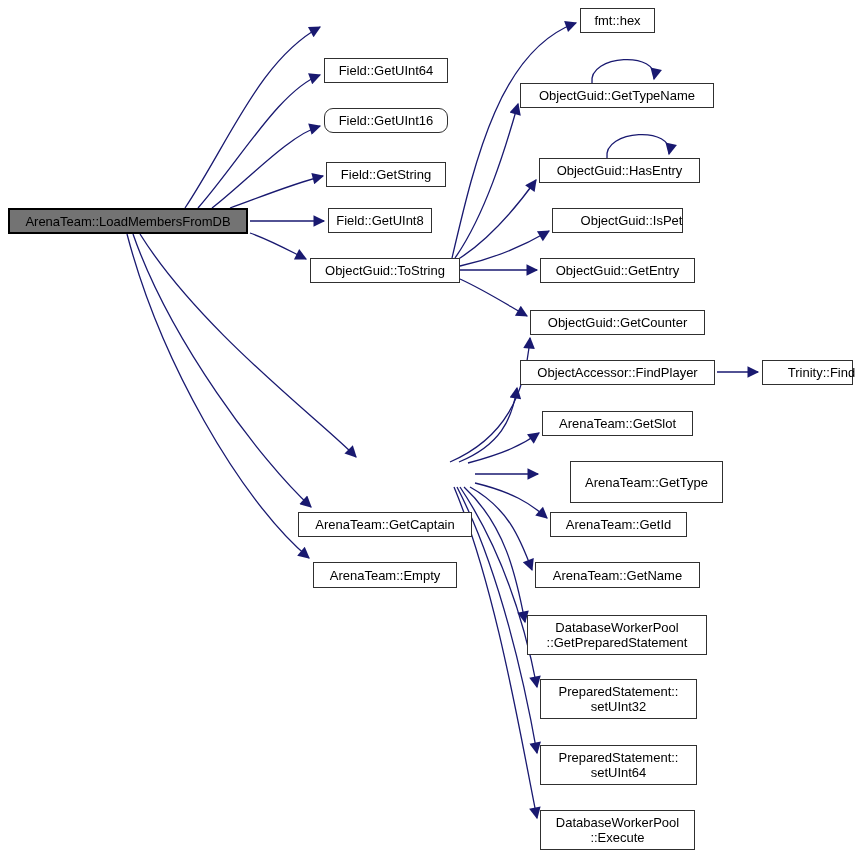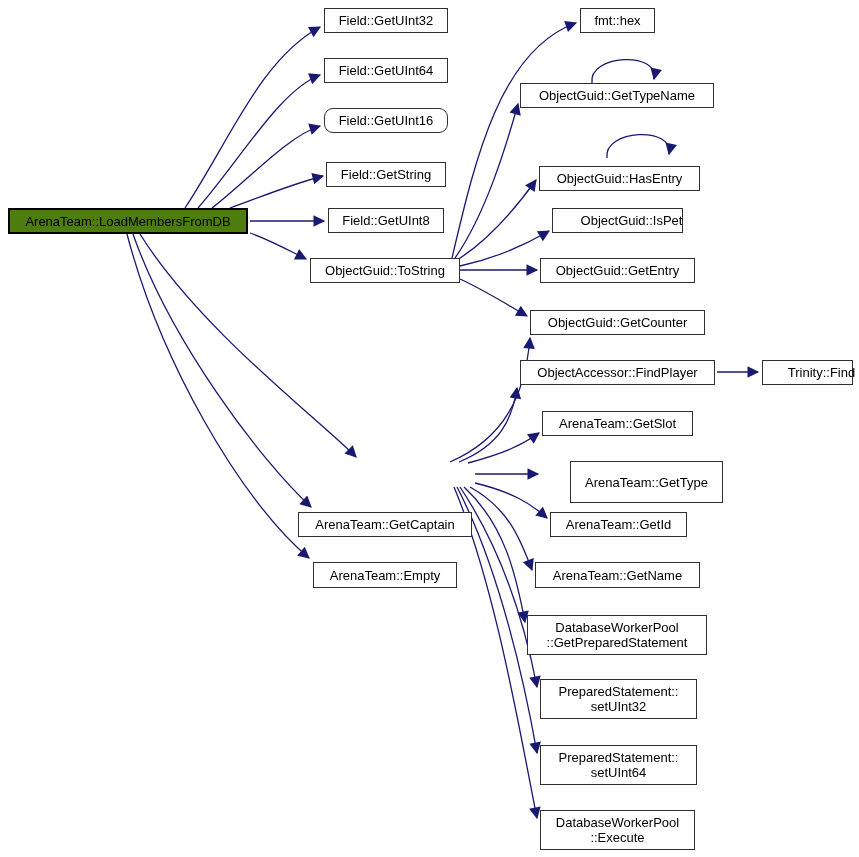--- a/index.html
+++ b/index.html
@@ -25,21 +25,21 @@
     font-size: 13px;
     line-height: 15px;
     display: flex;
     align-items: center;
     justify-content: center;
     text-align: center;
     white-space: pre-line;
     cursor: pointer;
   }
   .node.root {
-    background: #4d7c0f;
+    background: #737373;
     border: 2px solid #000000;
     font-size: 13px;
   }
   path.edge {
     fill: none;
     stroke: #191970;
     stroke-width: 1.3;
   }
 </style>
 </head>
@@ -83,32 +83,31 @@
     <path class="edge" d="M464,487 C505,525 516,575 525,622" marker-end="url(#arr)"></path>
     <path class="edge" d="M460,487 C502,550 525,625 537,687" marker-end="url(#arr)"></path>
     <path class="edge" d="M457,487 C500,570 525,685 537,753" marker-end="url(#arr)"></path>
     <path class="edge" d="M454,487 C497,590 522,745 537,818" marker-end="url(#arr)"></path>
 
     <path class="edge" d="M717,372 L758,372" marker-end="url(#arr)"></path>
   </svg>
 
   <div class="node root" style="left:8px; top:208px; width:240px; height:26px;">ArenaTeam::LoadMembersFromDB</div>
 
-  <div class="node" style="left:324px; top:8px;  width:124px; height:25px;">Field::GetUInt32</div>
   <div class="node" style="left:324px; top:58px; width:124px; height:25px;">Field::GetUInt64</div>
   <div class="node" style="left:324px; top:108px; width:124px; height:25px;border-radius:9px;">Field::GetUInt16</div>
   <div class="node" style="left:326px; top:162px; width:120px; height:25px;">Field::GetString</div>
-  <div class="node" style="left:328px; top:208px; width:116px; height:25px;">Field::GetUInt8</div>
+  <div class="node" style="left:328px; top:208px; width:104px; height:25px;">Field::GetUInt8</div>
   <div class="node" style="left:310px; top:258px; width:150px; height:25px;">ObjectGuid::ToString</div>
   <div class="node" style="left:298px; top:512px; width:174px; height:25px;">ArenaTeam::GetCaptain</div>
   <div class="node" style="left:313px; top:562px; width:144px; height:26px;">ArenaTeam::Empty</div>
 
   <div class="node" style="left:580px; top:8px; width:75px; height:25px;">fmt::hex</div>
   <div class="node" style="left:520px; top:83px; width:194px; height:25px;">ObjectGuid::GetTypeName</div>
-  <div class="node" style="left:539px; top:158px; width:161px; height:25px;margin-top:8px;">ObjectGuid::HasEntry</div>
+  <div class="node" style="left:539px; top:158px; width:161px; height:25px;">ObjectGuid::HasEntry</div>
   <div class="node" style="left:552px; top:208px; width:131px; height:25px;padding-left:28px;">ObjectGuid::IsPet</div>
   <div class="node" style="left:540px; top:258px; width:155px; height:25px;">ObjectGuid::GetEntry</div>
   <div class="node" style="left:530px; top:310px; width:175px; height:25px;">ObjectGuid::GetCounter</div>
   <div class="node" style="left:520px; top:360px; width:195px; height:25px;text-align:center;">ObjectAccessor::FindPlayer</div>
   <div class="node" style="left:542px; top:411px; width:151px; height:25px;">ArenaTeam::GetSlot</div>
   <div class="node" style="left:570px; top:461px; width:153px; height:42px;">ArenaTeam::GetType</div>
   <div class="node" style="left:550px; top:512px; width:137px; height:25px;">ArenaTeam::GetId</div>
   <div class="node" style="left:535px; top:562px; width:165px; height:26px;">ArenaTeam::GetName</div>
   <div class="node" style="left:527px; top:615px; width:180px; height:40px;">DatabaseWorkerPool
 ::GetPreparedStatement</div>

